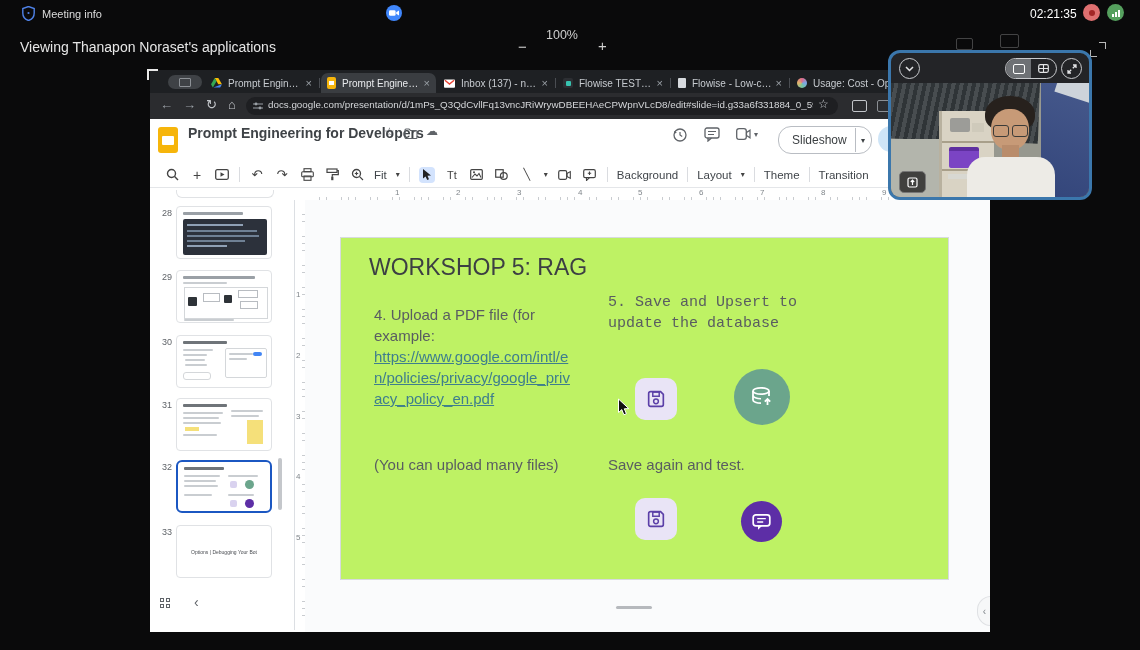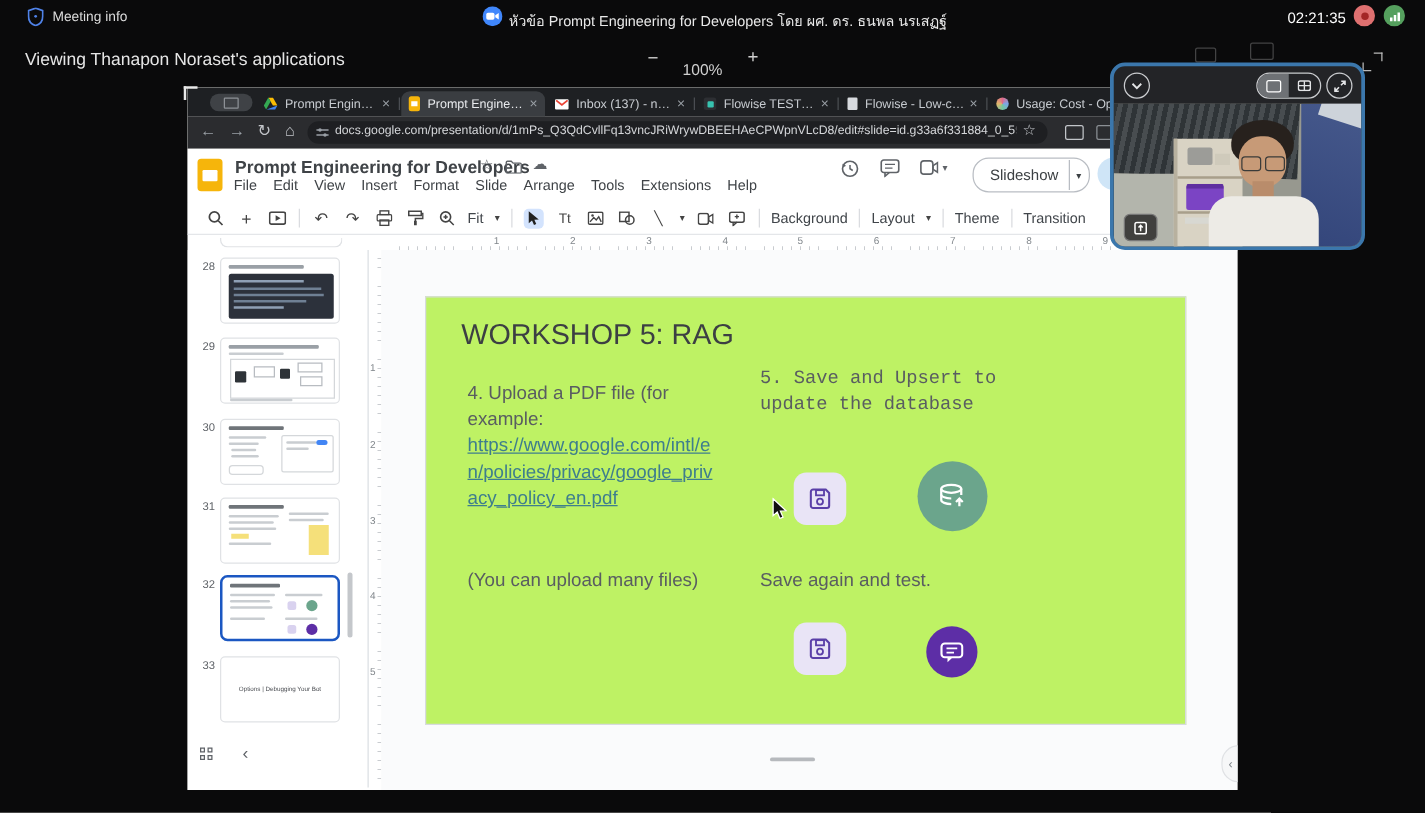--- a/index.html
+++ b/index.html
@@ -78,35 +78,34 @@
   <svg class="a" style="left:22px;top:6px;" width="13" height="15" viewBox="0 0 13 15">
       <path d="M6.5 0.5 L12.2 2.5 V7 C12.2 11 9.6 13.6 6.5 14.5 C3.4 13.6 0.8 11 0.8 7 V2.5 Z" fill="none" stroke="#4f82e8" stroke-width="1.4"></path>
       <circle cx="6.5" cy="7" r="1.1" fill="#4f82e8"></circle>
     </svg>
   <span class="a" id="topbar-text" style="left:42px;top:8px;">Meeting info</span>
   <svg class="a" style="left:386px;top:5px;" width="16" height="16" viewBox="0 0 16 16">
       <circle cx="8" cy="8" r="8" fill="#4087fc"></circle>
       <rect x="3" y="5.2" width="6.6" height="5.6" rx="1.4" fill="#fff"></rect>
       <path d="M10.2 7.2 L13 5.4 V10.6 L10.2 8.8 Z" fill="#fff"></path>
     </svg>
-  <span class="a zoom-title" style="left:407px;top:8px;">หัวข้อ Prompt Engineering for Developers โดย ผศ. ดร. ธนพล นรเสฏฐ์</span>
   <span class="a timer" style="left:1030px;top:7px;">02:21:35</span>
   <span class="a" style="left:1083px;top:4px;width:17px;height:17px;border-radius:50%;background:#df7070;display:flex;align-items:center;justify-content:center;">
       <span style="width:6px;height:6px;border-radius:50%;background:#a32626;display:block;"></span>
     </span>
   <span class="a" style="left:1107px;top:4px;width:17px;height:17px;border-radius:50%;background:#55a05e;display:flex;align-items:flex-end;justify-content:center;gap:1px;padding-bottom:4px;box-sizing:border-box;">
       <span style="width:2px;height:3px;background:#fff;"></span>
       <span style="width:2px;height:5px;background:#fff;"></span>
       <span style="width:2px;height:7px;background:#fff;"></span>
     </span>
 </div>
 
 <span class="a banner" style="left:20px;top:39px;">Viewing Thanapon Noraset's applications</span>
 <span class="a zoomctl" style="left:518px;top:38px;">−</span>
-<span class="a zoomctl" style="left:546px;top:49px;font-size:12.5px;">100%</span>
+<span class="a zoomctl" style="left:546px;top:28px;font-size:12.5px;">100%</span>
 <span class="a zoomctl" style="left:598px;top:37px;">+</span>
 <span class="a dimicon" style="left:956px;top:38px;width:15px;height:10px;border:1px solid #8a8a8a;border-radius:2px;"></span>
 <span class="a dimicon" style="left:1000px;top:34px;width:17px;height:12px;border:1px solid #8a8a8a;border-radius:2px;"></span>
 <span class="a" style="left:1090px;top:42px;width:16px;height:15px;">
   <span class="a" style="right:0;top:0;width:6px;height:6px;border-top:1.5px solid #b9b9b9;border-right:1.5px solid #b9b9b9;"></span>
   <span class="a" style="left:0;bottom:0;width:6px;height:6px;border-bottom:1.5px solid #b9b9b9;border-left:1.5px solid #b9b9b9;"></span>
 </span>
 
 <div class="a" id="share-corner"></div>
 
@@ -183,32 +182,20 @@
   <div class="a" id="sheader">
     <span class="a" style="left:8px;top:8px;width:20px;height:26px;background:#f6b50b;border-radius:3px;display:flex;align-items:center;justify-content:center;">
         <span style="width:12px;height:9px;background:#fff;border-radius:1px;display:block;"></span>
       </span>
     <span class="a" id="doctitle" style="left:38px;top:6px;font-weight:bold;">Prompt Engineering for Developers</span>
     <span class="a gicon" style="left:234px;top:6px;font-size:12px;">☆</span>
     <svg class="a" style="left:254px;top:9px;" width="14" height="11" viewBox="0 0 14 11">
         <path d="M1 2 a1 1 0 0 1 1-1 h3 l1.5 1.5 h5.5 a1 1 0 0 1 1 1 v6 a1 1 0 0 1 -1 1 h-10 a1 1 0 0 1 -1 -1 z" fill="none" stroke="#5f6368" stroke-width="1.1"></path>
       </svg>
     <span class="a gicon" style="left:276px;top:5px;font-size:12px;">☁</span>
-    <div class="a menus" style="left:37px;top:24px;">
-      <span>File</span>
-      <span>Edit</span>
-      <span>View</span>
-      <span>Insert</span>
-      <span>Format</span>
-      <span>Slide</span>
-      <span>Arrange</span>
-      <span>Tools</span>
-      <span>Extensions</span>
-      <span>Help</span>
-    </div>
     <svg class="a" style="left:522px;top:8px;" width="16" height="16" viewBox="0 0 16 16">
         <circle cx="8" cy="8" r="6" fill="none" stroke="#5f6368" stroke-width="1.3"></circle>
         <path d="M8 5 v3 l2.2 1.4" stroke="#5f6368" stroke-width="1.2" fill="none"></path>
         <path d="M2 4 l0.3 3 2.6-1.4" fill="#5f6368"></path>
       </svg>
     <svg class="a" style="left:554px;top:8px;" width="16" height="15" viewBox="0 0 16 15">
         <rect x="1" y="1" width="14" height="10" rx="2" fill="none" stroke="#5f6368" stroke-width="1.3"></rect>
         <path d="M4 11 v3 l3.5-3" fill="none" stroke="#5f6368" stroke-width="1.3"></path>
         <path d="M4 4.5 h8 M4 7.5 h6" stroke="#5f6368" stroke-width="1.1"></path>
       </svg>

